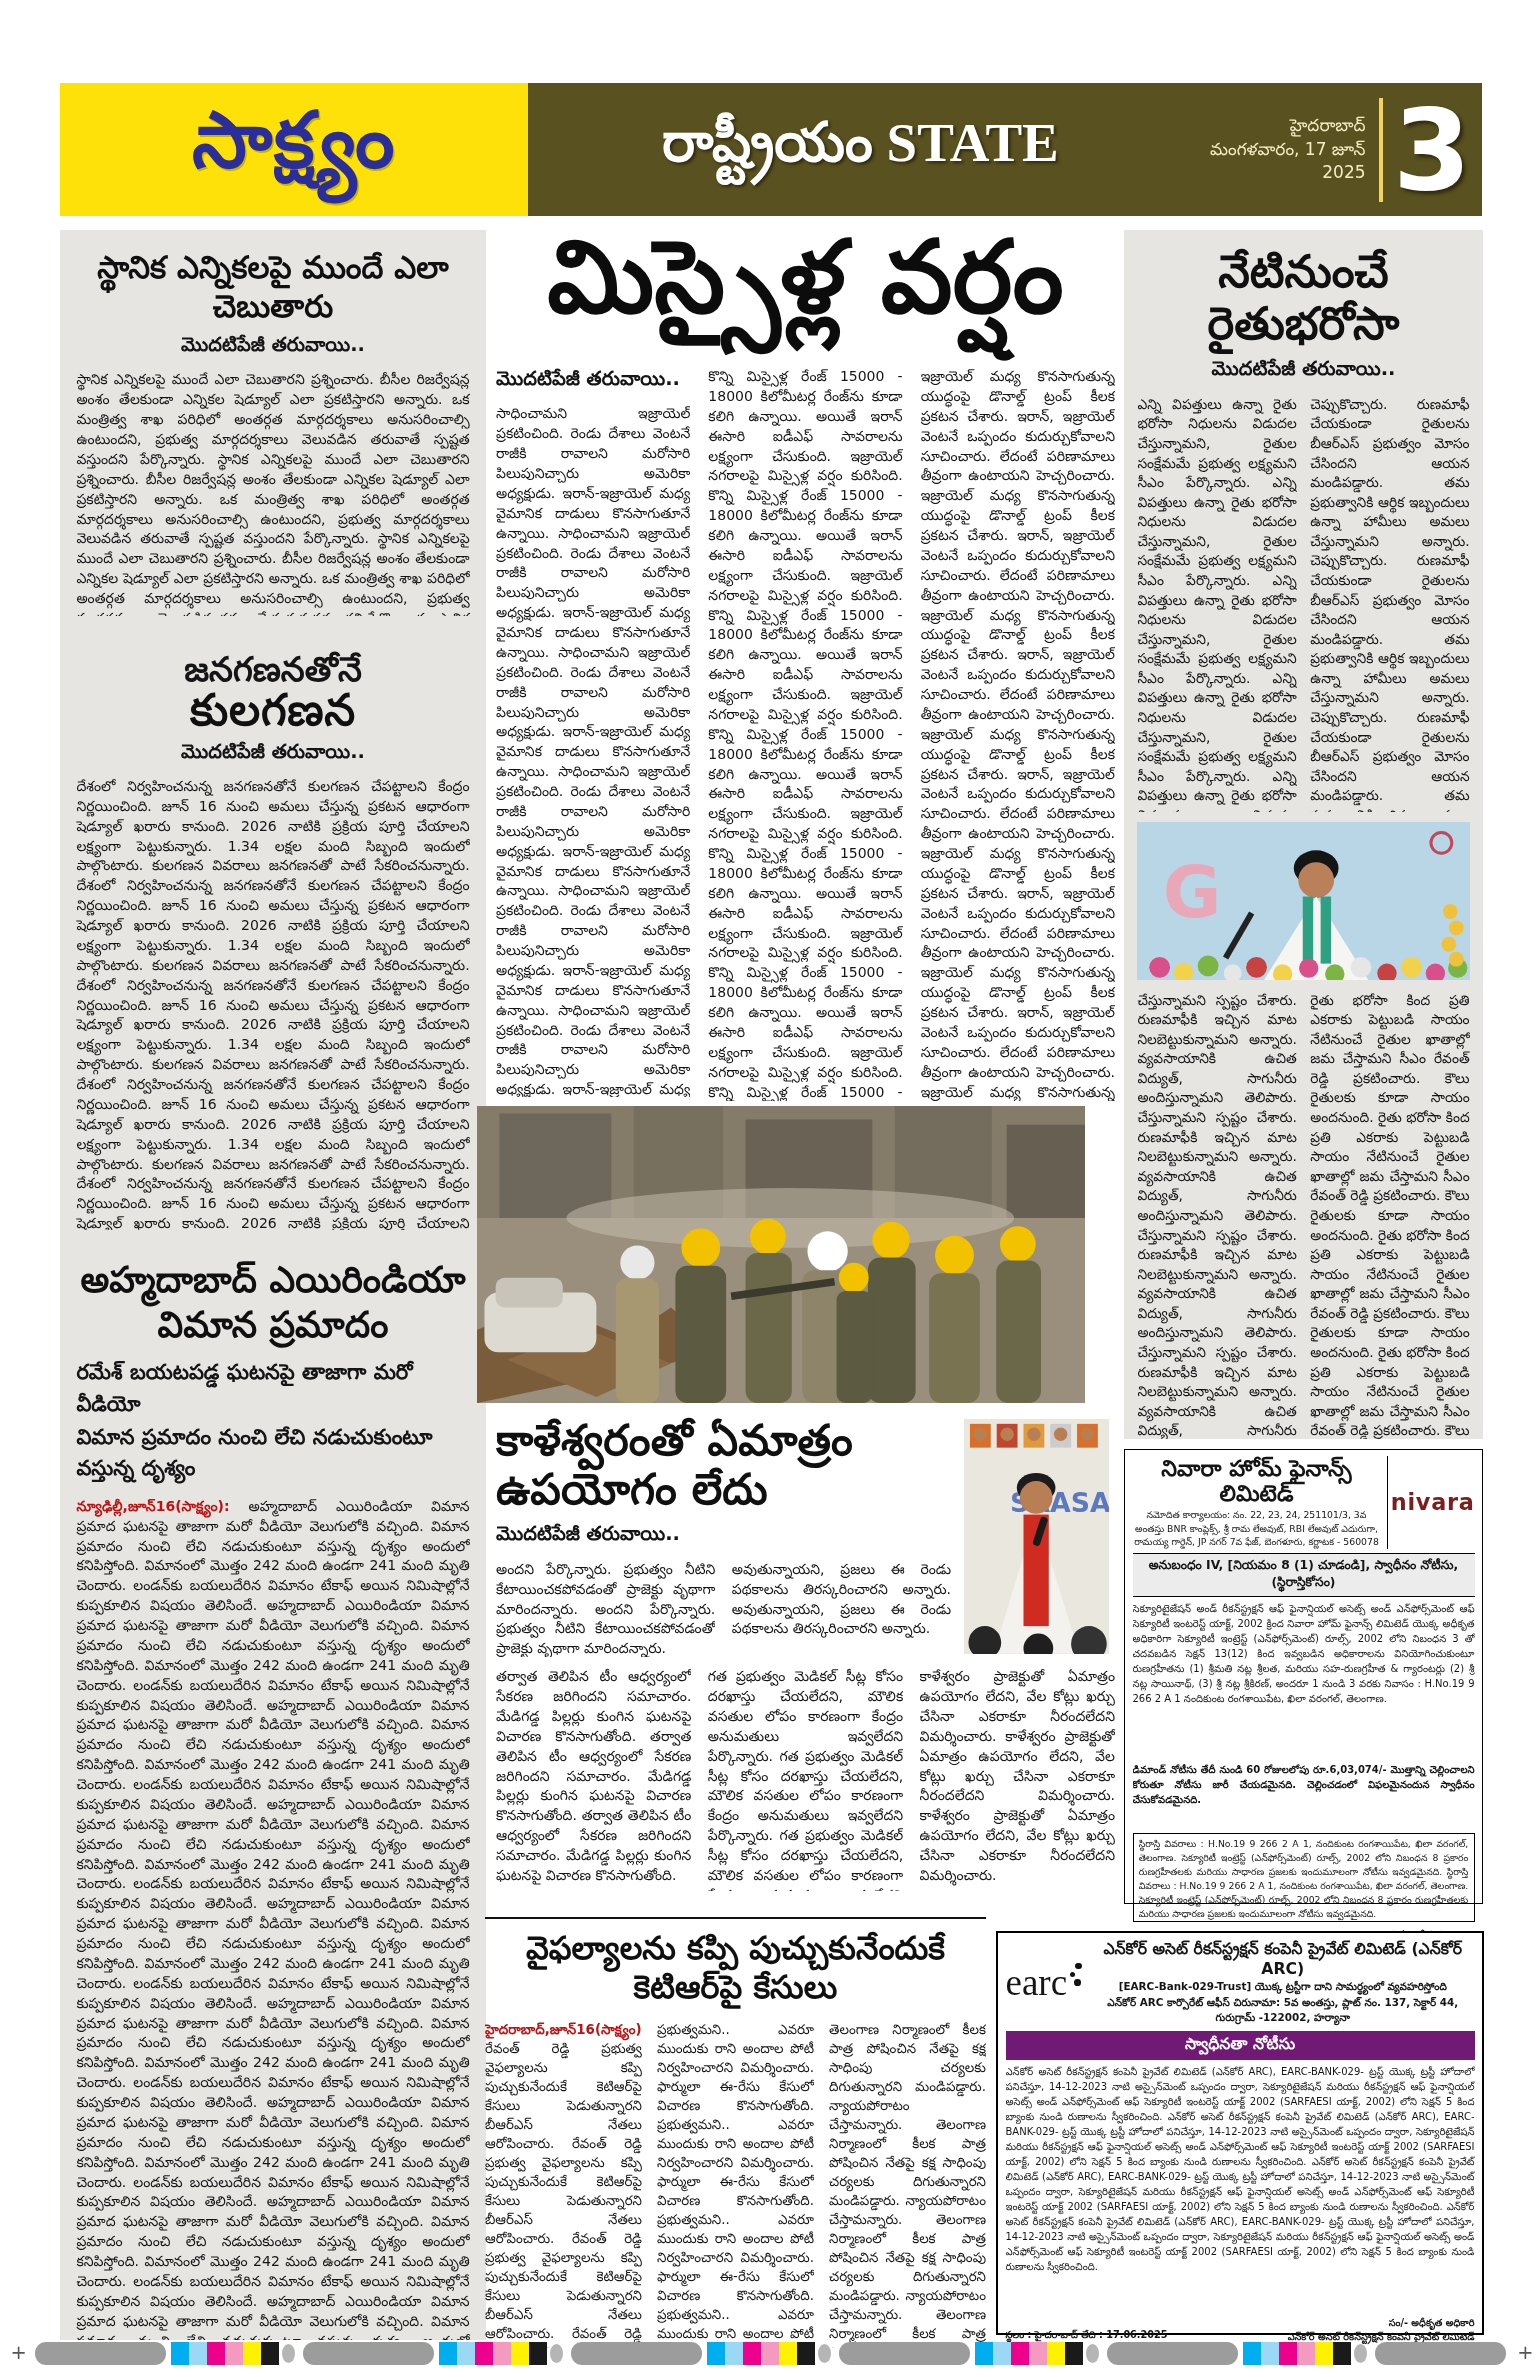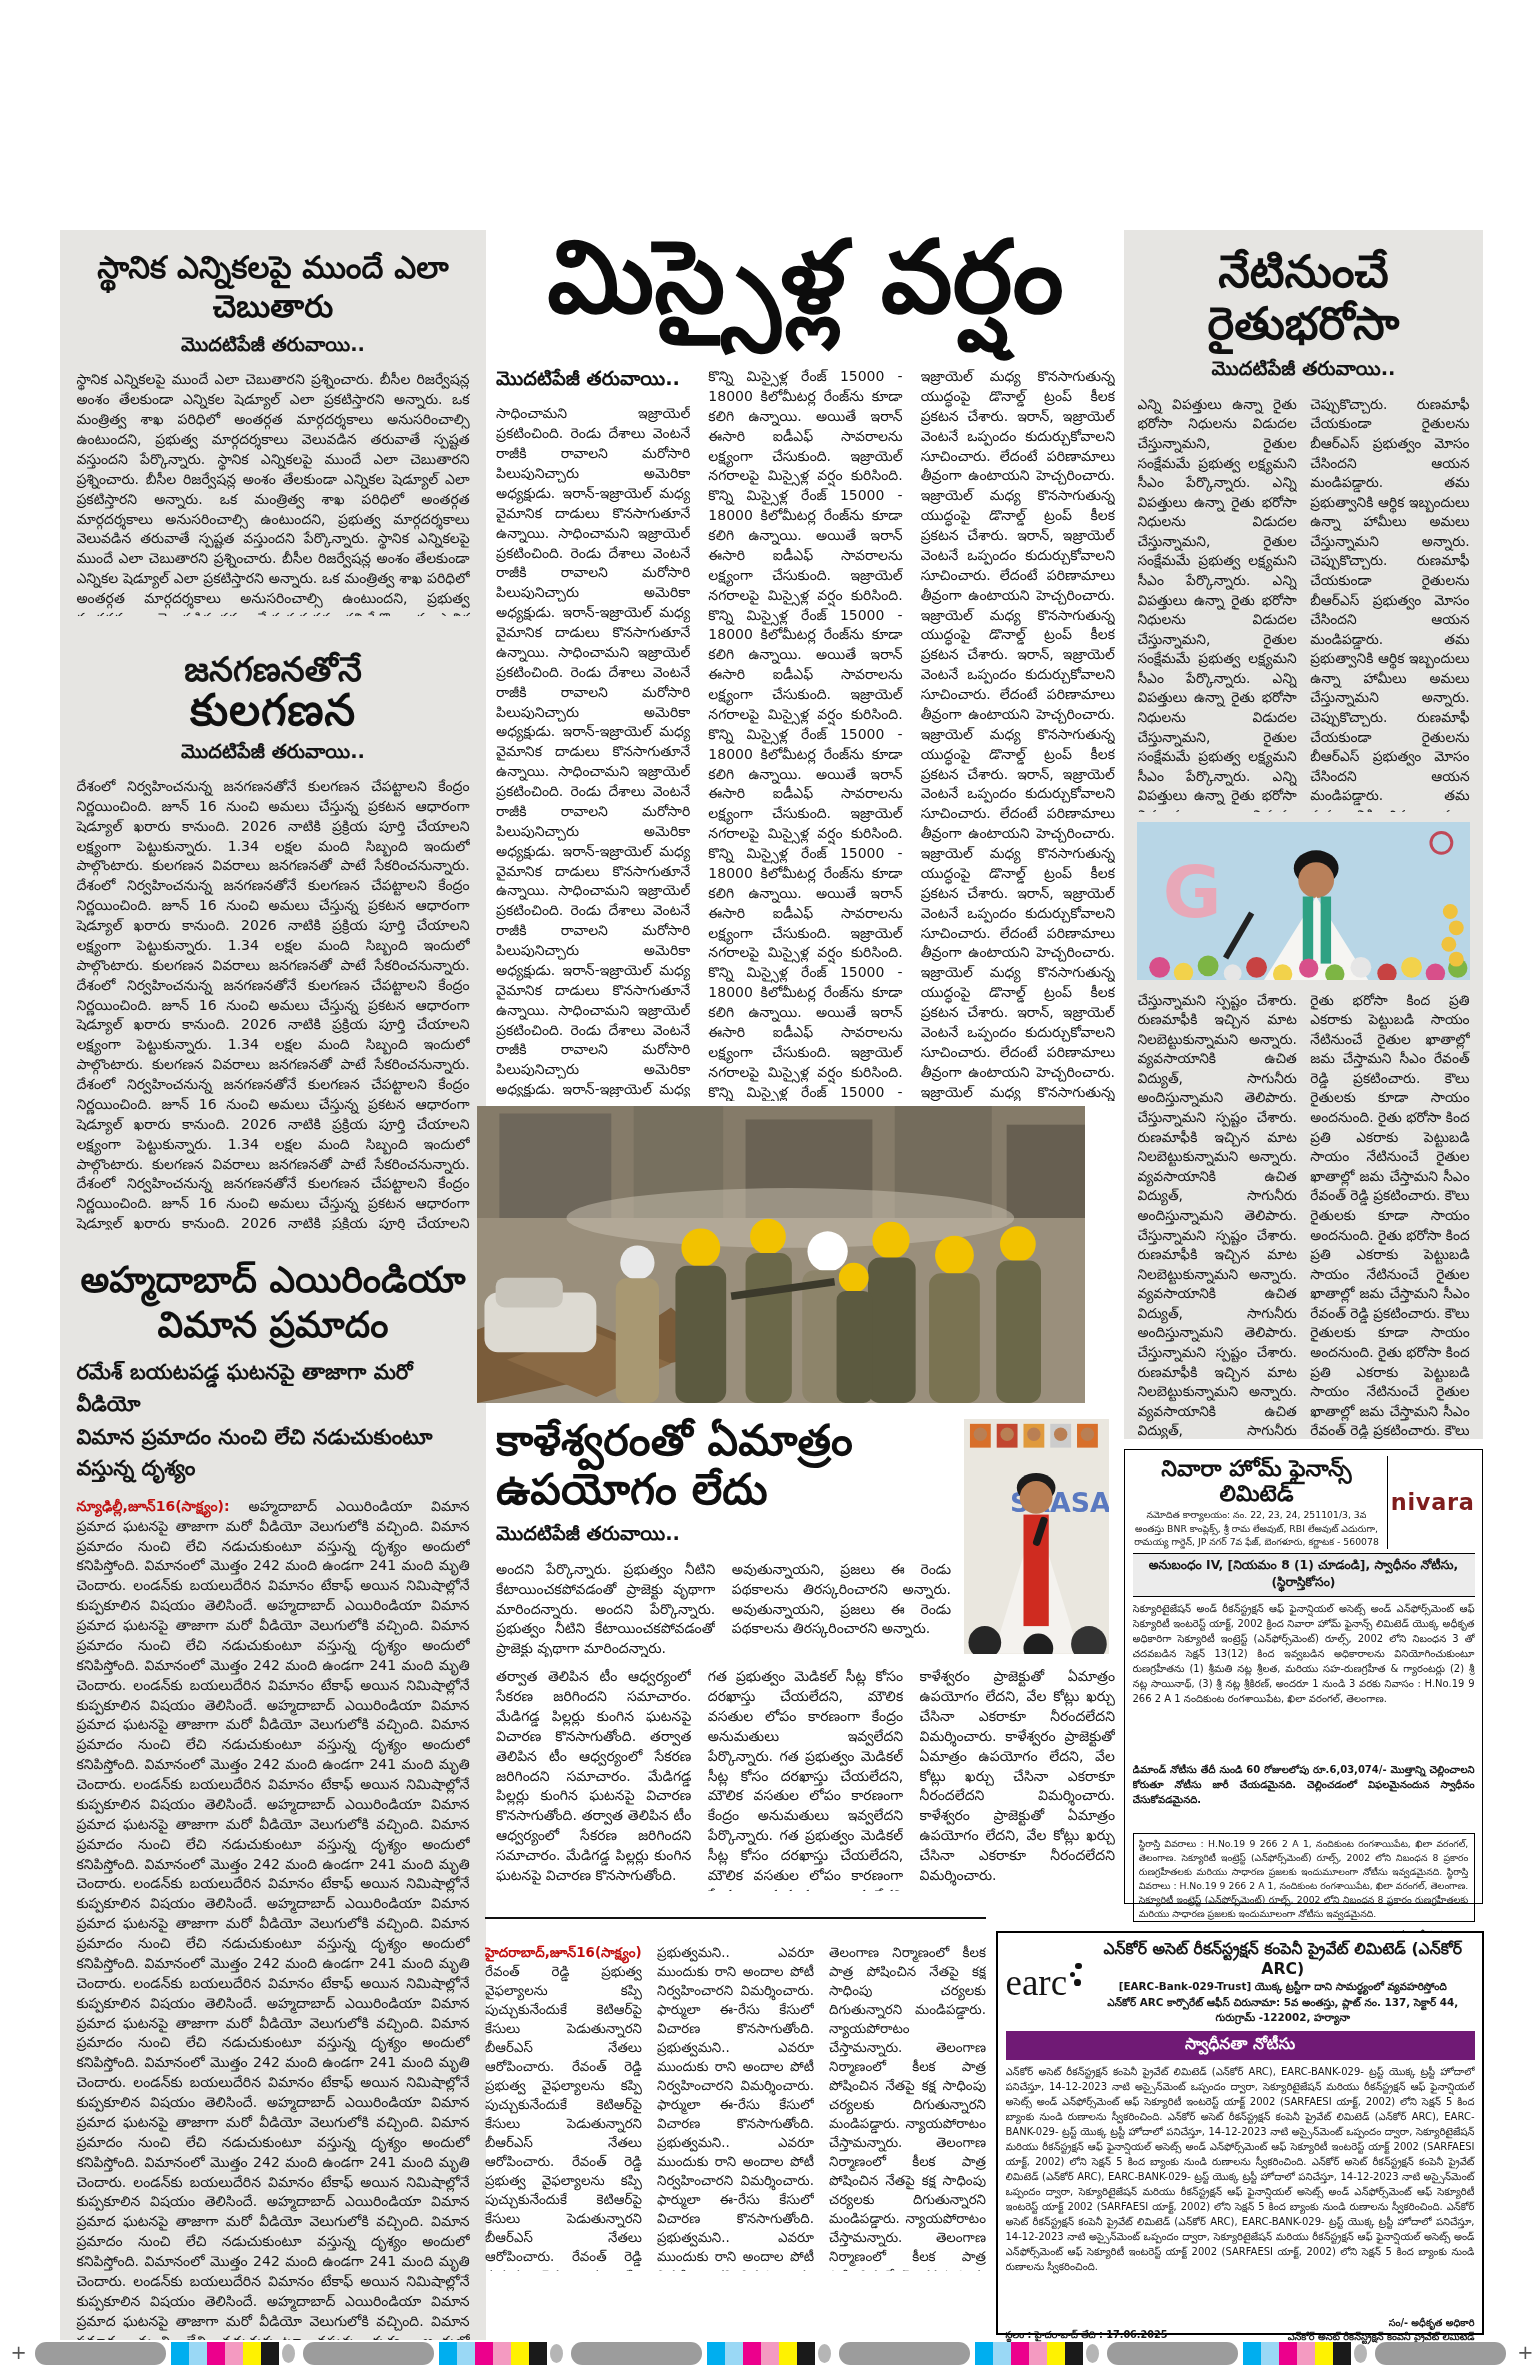--- a/index.html
+++ b/index.html
@@ -99,20 +99,34 @@
   #print-strip .cap{flex:1.6;height:22.4px;background:#9c9c9c;border-radius:11.2px;margin:0 4.5px;}
   #print-strip .chip{width:18px;height:22.4px;}
   #print-strip .dot-ell{width:13.4px;height:19.4px;background:#b5b5b5;border-radius:50%;margin:0 3px;}
   .crosshair{position:absolute;top:2345px;width:16.4px;height:16.4px;color:#555;font-size:19.4px;line-height:16.4px;text-align:center;}
 </style>
 </head>
 <body>
 
 <div id="page">
 
+  <div id="masthead">
+    <div id="logo-block">
+      <span class="logo">సాక్ష్యం</span>
+    </div>
+    <div id="section-block">
+      <div class="section-title">రాష్ట్రీయం STATE</div>
+      <div class="masthead-meta">
+        <div>హైదరాబాద్</div>
+        <div>మంగళవారం, 17 జూన్ 2025</div>
+      </div>
+      <div class="gold-divider"></div>
+      <div class="page-number">3</div>
+    </div>
+  </div>
 
   <div id="col-left" class="gray-col">
 
     <div id="art-elections">
       <div class="headline">స్థానిక ఎన్నికలపై ముందే ఎలా చెబుతారు</div>
       <div class="cont">మొదటిపేజీ తరువాయి..</div>
       <div class="body-txt clip-1">స్థానిక ఎన్నికలపై ముందే ఎలా చెబుతారని ప్రశ్నించారు. బీసీల రిజర్వేషన్ల అంశం తేలకుండా ఎన్నికల షెడ్యూల్ ఎలా ప్రకటిస్తారని అన్నారు. ఒక మంత్రిత్వ శాఖ పరిధిలో అంతర్గత మార్గదర్శకాలు అనుసరించాల్సి ఉంటుందని, ప్రభుత్వ మార్గదర్శకాలు వెలువడిన తరువాతే స్పష్టత వస్తుందని పేర్కొన్నారు. స్థానిక ఎన్నికలపై ముందే ఎలా చెబుతారని ప్రశ్నించారు. బీసీల రిజర్వేషన్ల అంశం తేలకుండా ఎన్నికల షెడ్యూల్ ఎలా ప్రకటిస్తారని అన్నారు. ఒక మంత్రిత్వ శాఖ పరిధిలో అంతర్గత మార్గదర్శకాలు అనుసరించాల్సి ఉంటుందని, ప్రభుత్వ మార్గదర్శకాలు వెలువడిన తరువాతే స్పష్టత వస్తుందని పేర్కొన్నారు. స్థానిక ఎన్నికలపై ముందే ఎలా చెబుతారని ప్రశ్నించారు. బీసీల రిజర్వేషన్ల అంశం తేలకుండా ఎన్నికల షెడ్యూల్ ఎలా ప్రకటిస్తారని అన్నారు. ఒక మంత్రిత్వ శాఖ పరిధిలో అంతర్గత మార్గదర్శకాలు అనుసరించాల్సి ఉంటుందని, ప్రభుత్వ మార్గదర్శకాలు వెలువడిన తరువాతే స్పష్టత వస్తుందని పేర్కొన్నారు. స్థానిక ఎన్నికలపై ముందే ఎలా చెబుతారని ప్రశ్నించారు. బీసీల రిజర్వేషన్ల అంశం తేలకుండా ఎన్నికల షెడ్యూల్ ఎలా ప్రకటిస్తారని అన్నారు. ఒక మంత్రిత్వ శాఖ పరిధిలో అంతర్గత మార్గదర్శకాలు అనుసరించాల్సి ఉంటుందని, ప్రభుత్వ మార్గదర్శకాలు వెలువడిన తరువాతే స్పష్టత వస్తుందని పేర్కొన్నారు.</div>
     </div>
 
     <div id="art-census">
@@ -214,20 +228,21 @@
       </svg>
     </div>
     <div id="kal-main">
       <div class="ncol body-txt">తర్వాత తెలిపిన టీం ఆధ్వర్యంలో సేకరణ జరిగిందని సమాచారం. మేడిగడ్డ పిల్లర్లు కుంగిన ఘటనపై విచారణ కొనసాగుతోంది. తర్వాత తెలిపిన టీం ఆధ్వర్యంలో సేకరణ జరిగిందని సమాచారం. మేడిగడ్డ పిల్లర్లు కుంగిన ఘటనపై విచారణ కొనసాగుతోంది. తర్వాత తెలిపిన టీం ఆధ్వర్యంలో సేకరణ జరిగిందని సమాచారం. మేడిగడ్డ పిల్లర్లు కుంగిన ఘటనపై విచారణ కొనసాగుతోంది.</div>
       <div class="ncol body-txt">గత ప్రభుత్వం మెడికల్ సీట్ల కోసం దరఖాస్తు చేయలేదని, మౌలిక వసతుల లోపం కారణంగా కేంద్రం అనుమతులు ఇవ్వలేదని పేర్కొన్నారు. గత ప్రభుత్వం మెడికల్ సీట్ల కోసం దరఖాస్తు చేయలేదని, మౌలిక వసతుల లోపం కారణంగా కేంద్రం అనుమతులు ఇవ్వలేదని పేర్కొన్నారు. గత ప్రభుత్వం మెడికల్ సీట్ల కోసం దరఖాస్తు చేయలేదని, మౌలిక వసతుల లోపం కారణంగా కేంద్రం అనుమతులు ఇవ్వలేదని పేర్కొన్నారు.</div>
       <div class="ncol body-txt">కాళేశ్వరం ప్రాజెక్టుతో ఏమాత్రం ఉపయోగం లేదని, వేల కోట్లు ఖర్చు చేసినా ఎకరాకూ నీరందలేదని విమర్శించారు. కాళేశ్వరం ప్రాజెక్టుతో ఏమాత్రం ఉపయోగం లేదని, వేల కోట్లు ఖర్చు చేసినా ఎకరాకూ నీరందలేదని విమర్శించారు. కాళేశ్వరం ప్రాజెక్టుతో ఏమాత్రం ఉపయోగం లేదని, వేల కోట్లు ఖర్చు చేసినా ఎకరాకూ నీరందలేదని విమర్శించారు.</div>
     </div>
   </div>
 
   <div id="ktr">
+    <div class="headline">వైఫల్యాలను కప్పి పుచ్చుకునేందుకే కెటిఆర్‌పై కేసులు</div>
     <div id="ktr-cols">
       <p class="ncol body-txt" style="margin:0;"><span class="dateline">హైదరాబాద్,జూన్16(సాక్ష్యం):</span> <span>రేవంత్ రెడ్డి ప్రభుత్వ వైఫల్యాలను కప్పి పుచ్చుకునేందుకే కెటిఆర్‌పై కేసులు పెడుతున్నారని బీఆర్ఎస్ నేతలు ఆరోపించారు. రేవంత్ రెడ్డి ప్రభుత్వ వైఫల్యాలను కప్పి పుచ్చుకునేందుకే కెటిఆర్‌పై కేసులు పెడుతున్నారని బీఆర్ఎస్ నేతలు ఆరోపించారు. రేవంత్ రెడ్డి ప్రభుత్వ వైఫల్యాలను కప్పి పుచ్చుకునేందుకే కెటిఆర్‌పై కేసులు పెడుతున్నారని బీఆర్ఎస్ నేతలు ఆరోపించారు. రేవంత్ రెడ్డి ప్రభుత్వ వైఫల్యాలను కప్పి పుచ్చుకునేందుకే కెటిఆర్‌పై కేసులు పెడుతున్నారని బీఆర్ఎస్ నేతలు ఆరోపించారు.</span></p>
       <div class="ncol body-txt">ప్రభుత్వమని.. ఎవరూ ముందుకు రాని అందాల పోటీ నిర్వహించారని విమర్శించారు. ఫార్ములా ఈ-రేసు కేసులో విచారణ కొనసాగుతోంది. ప్రభుత్వమని.. ఎవరూ ముందుకు రాని అందాల పోటీ నిర్వహించారని విమర్శించారు. ఫార్ములా ఈ-రేసు కేసులో విచారణ కొనసాగుతోంది. ప్రభుత్వమని.. ఎవరూ ముందుకు రాని అందాల పోటీ నిర్వహించారని విమర్శించారు. ఫార్ములా ఈ-రేసు కేసులో విచారణ కొనసాగుతోంది. ప్రభుత్వమని.. ఎవరూ ముందుకు రాని అందాల పోటీ నిర్వహించారని విమర్శించారు. ఫార్ములా ఈ-రేసు కేసులో విచారణ కొనసాగుతోంది.</div>
       <div class="ncol body-txt">తెలంగాణ నిర్మాణంలో కీలక పాత్ర పోషించిన నేతపై కక్ష సాధింపు చర్యలకు దిగుతున్నారని మండిపడ్డారు. న్యాయపోరాటం చేస్తామన్నారు. తెలంగాణ నిర్మాణంలో కీలక పాత్ర పోషించిన నేతపై కక్ష సాధింపు చర్యలకు దిగుతున్నారని మండిపడ్డారు. న్యాయపోరాటం చేస్తామన్నారు. తెలంగాణ నిర్మాణంలో కీలక పాత్ర పోషించిన నేతపై కక్ష సాధింపు చర్యలకు దిగుతున్నారని మండిపడ్డారు. న్యాయపోరాటం చేస్తామన్నారు. తెలంగాణ నిర్మాణంలో కీలక పాత్ర పోషించిన నేతపై కక్ష సాధింపు చర్యలకు దిగుతున్నారని మండిపడ్డారు. న్యాయపోరాటం చేస్తామన్నారు.</div>
     </div>
   </div>
 
   <div id="col-right" class="gray-col">
     <div class="headline">
       <div>నేటినుంచే</div>

